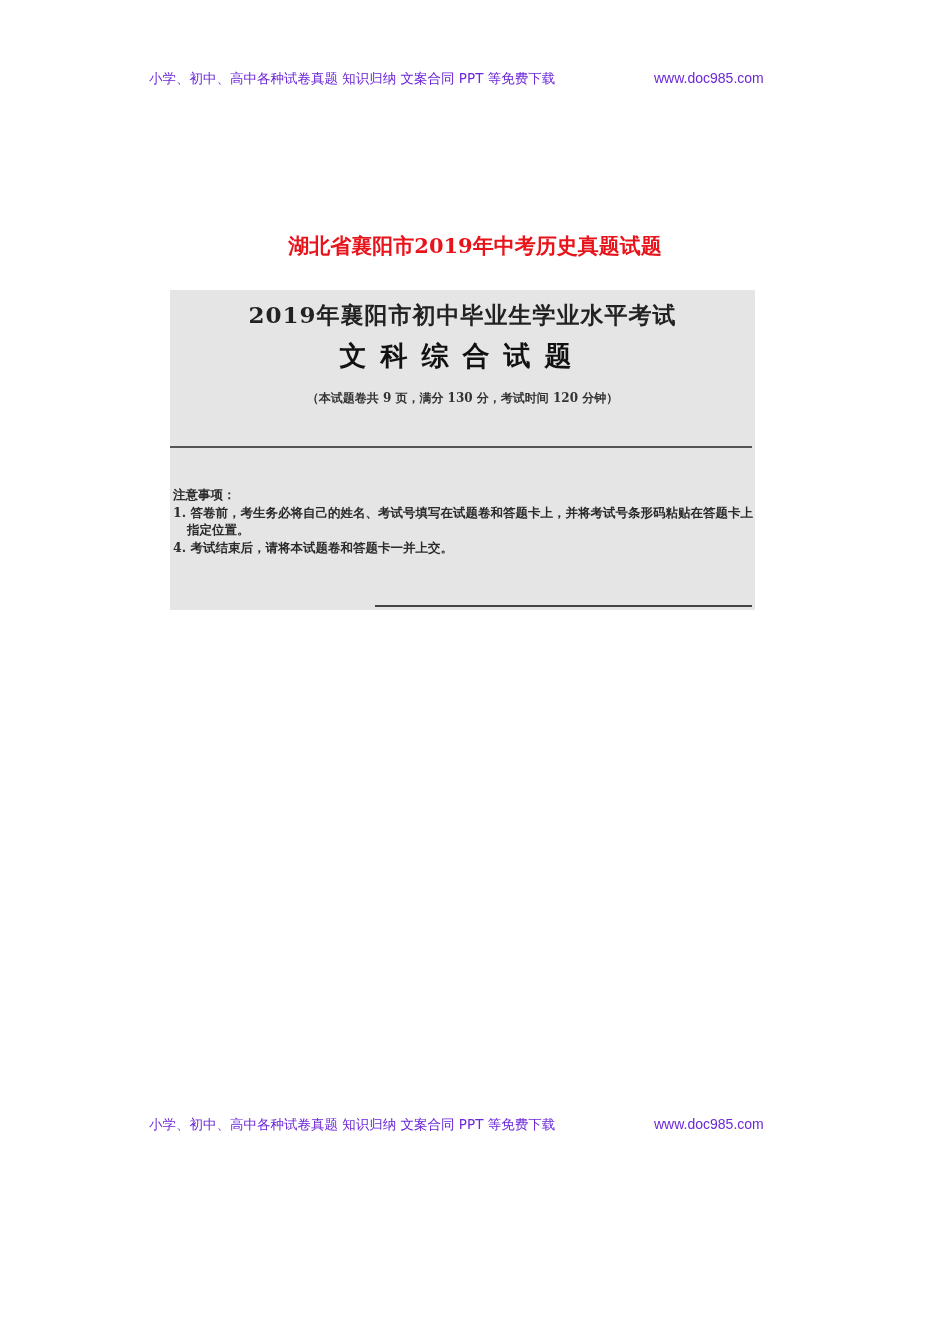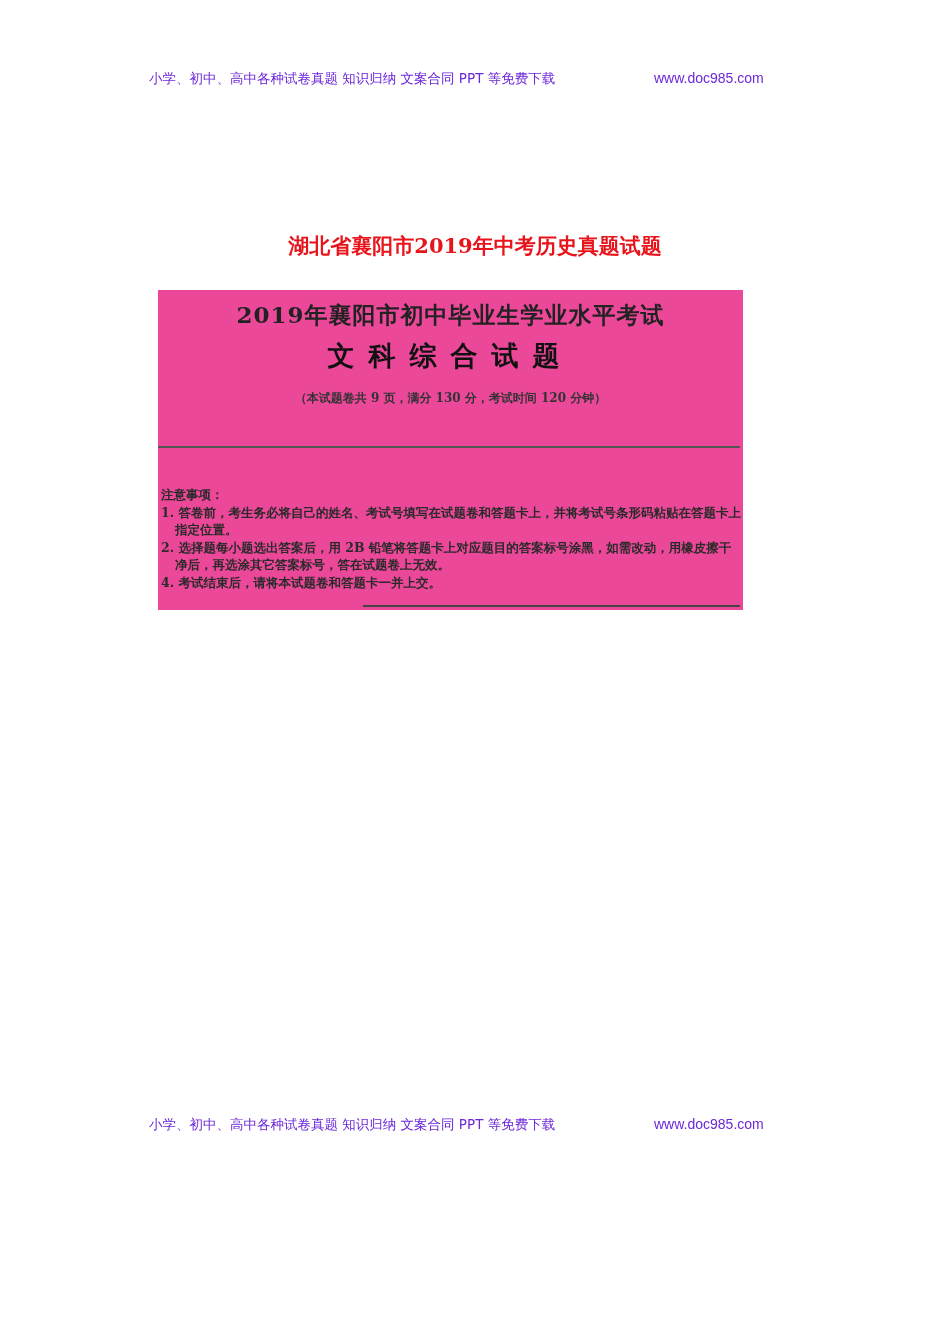--- a/index.html
+++ b/index.html
@@ -14,22 +14,22 @@
     .page-footer { top: 1116px; }
     .page-header .site, .page-footer .site {
       position: absolute; left: 505px; font-family: "Liberation Sans", sans-serif; font-size: 14px;
     }
     .doc-title {
       position: absolute; top: 232px; left: 0; width: 950px; text-align: center;
       color: #e8141b; font-size: 21px; font-weight: bold;
       font-family: "DejaVu Serif", "Liberation Serif", serif;
     }
     .scan {
-      position: absolute; left: 158px; top: 290px; width: 585px; height: 320px;
-      background: #ec4899;
+      position: absolute; left: 170px; top: 290px; width: 585px; height: 320px;
+      background: #e5e5e5;
     }
     .exam-title {
       position: absolute; top: 10px; left: 0; width: 585px; text-align: center;
       font-size: 23px; font-weight: bold; color: #222; letter-spacing: 1px;
       font-family: "DejaVu Serif", "Liberation Serif", serif;
     }
     .exam-subtitle {
       position: absolute; top: 48px; left: 0; width: 585px; text-align: center;
       font-size: 27px; font-weight: bold; color: #111; letter-spacing: 14px;
       font-family: "DejaVu Sans", "Liberation Sans", sans-serif;
@@ -66,21 +66,20 @@
 <div class="doc-title">湖北省襄阳市2019年中考历史真题试题</div>
 
 <div class="scan">
   <div class="exam-title">2019年襄阳市初中毕业生学业水平考试</div>
   <div class="exam-subtitle">文科综合试题</div>
   <div class="exam-info">（本试题卷共 9 页，满分 130 分，考试时间 120 分钟）</div>
   <div class="rule-top"></div>
   <div class="notes">
     <span class="heading">注意事项：</span>
     <span class="item">1. 答卷前，考生务必将自己的姓名、考试号填写在试题卷和答题卡上，并将考试号条形码粘贴在答题卡上指定位置。</span>
-    <span class="item">2. 选择题每小题选出答案后，用 2B 铅笔将答题卡上对应题目的答案标号涂黑，如需改动，用橡皮擦干净后，再选涂其它答案标号，答在试题卷上无效。</span>
     <span class="item">4. 考试结束后，请将本试题卷和答题卡一并上交。</span>
   </div>
   <div class="rule-bottom"></div>
 </div>
 
 <div class="page-footer">
   <span>小学、初中、高中各种试卷真题  知识归纳  文案合同  PPT 等免费下载</span>
   <span class="site">www.doc985.com</span>
 </div>
 

